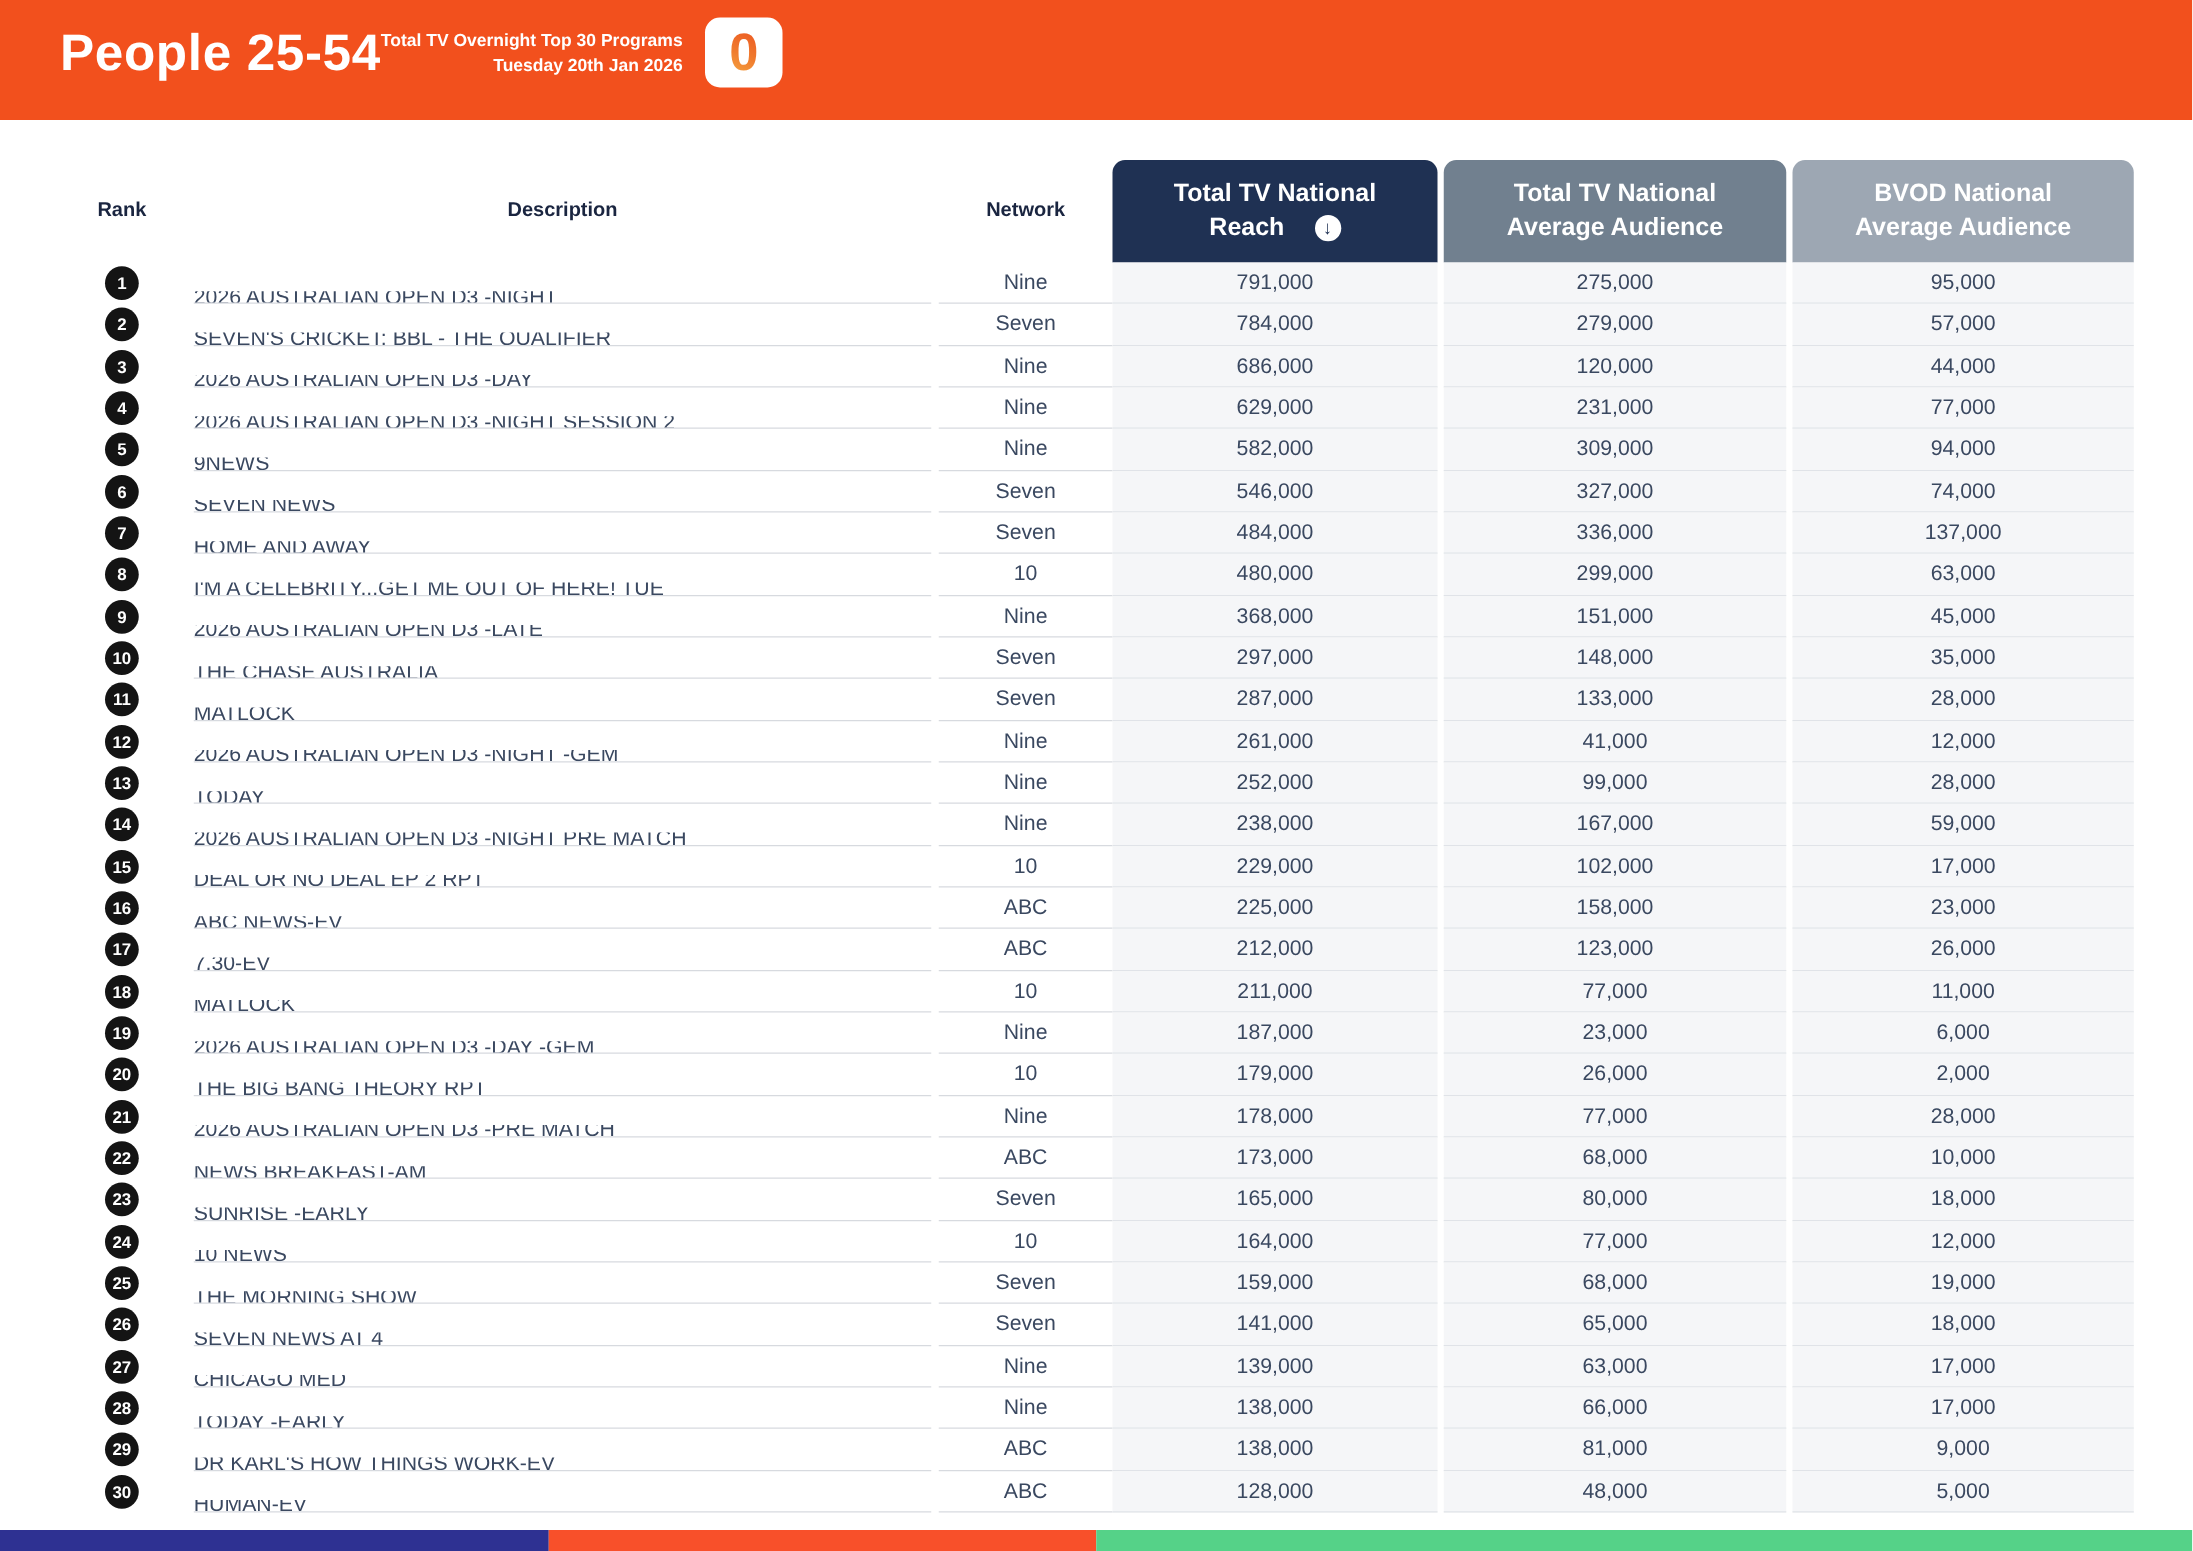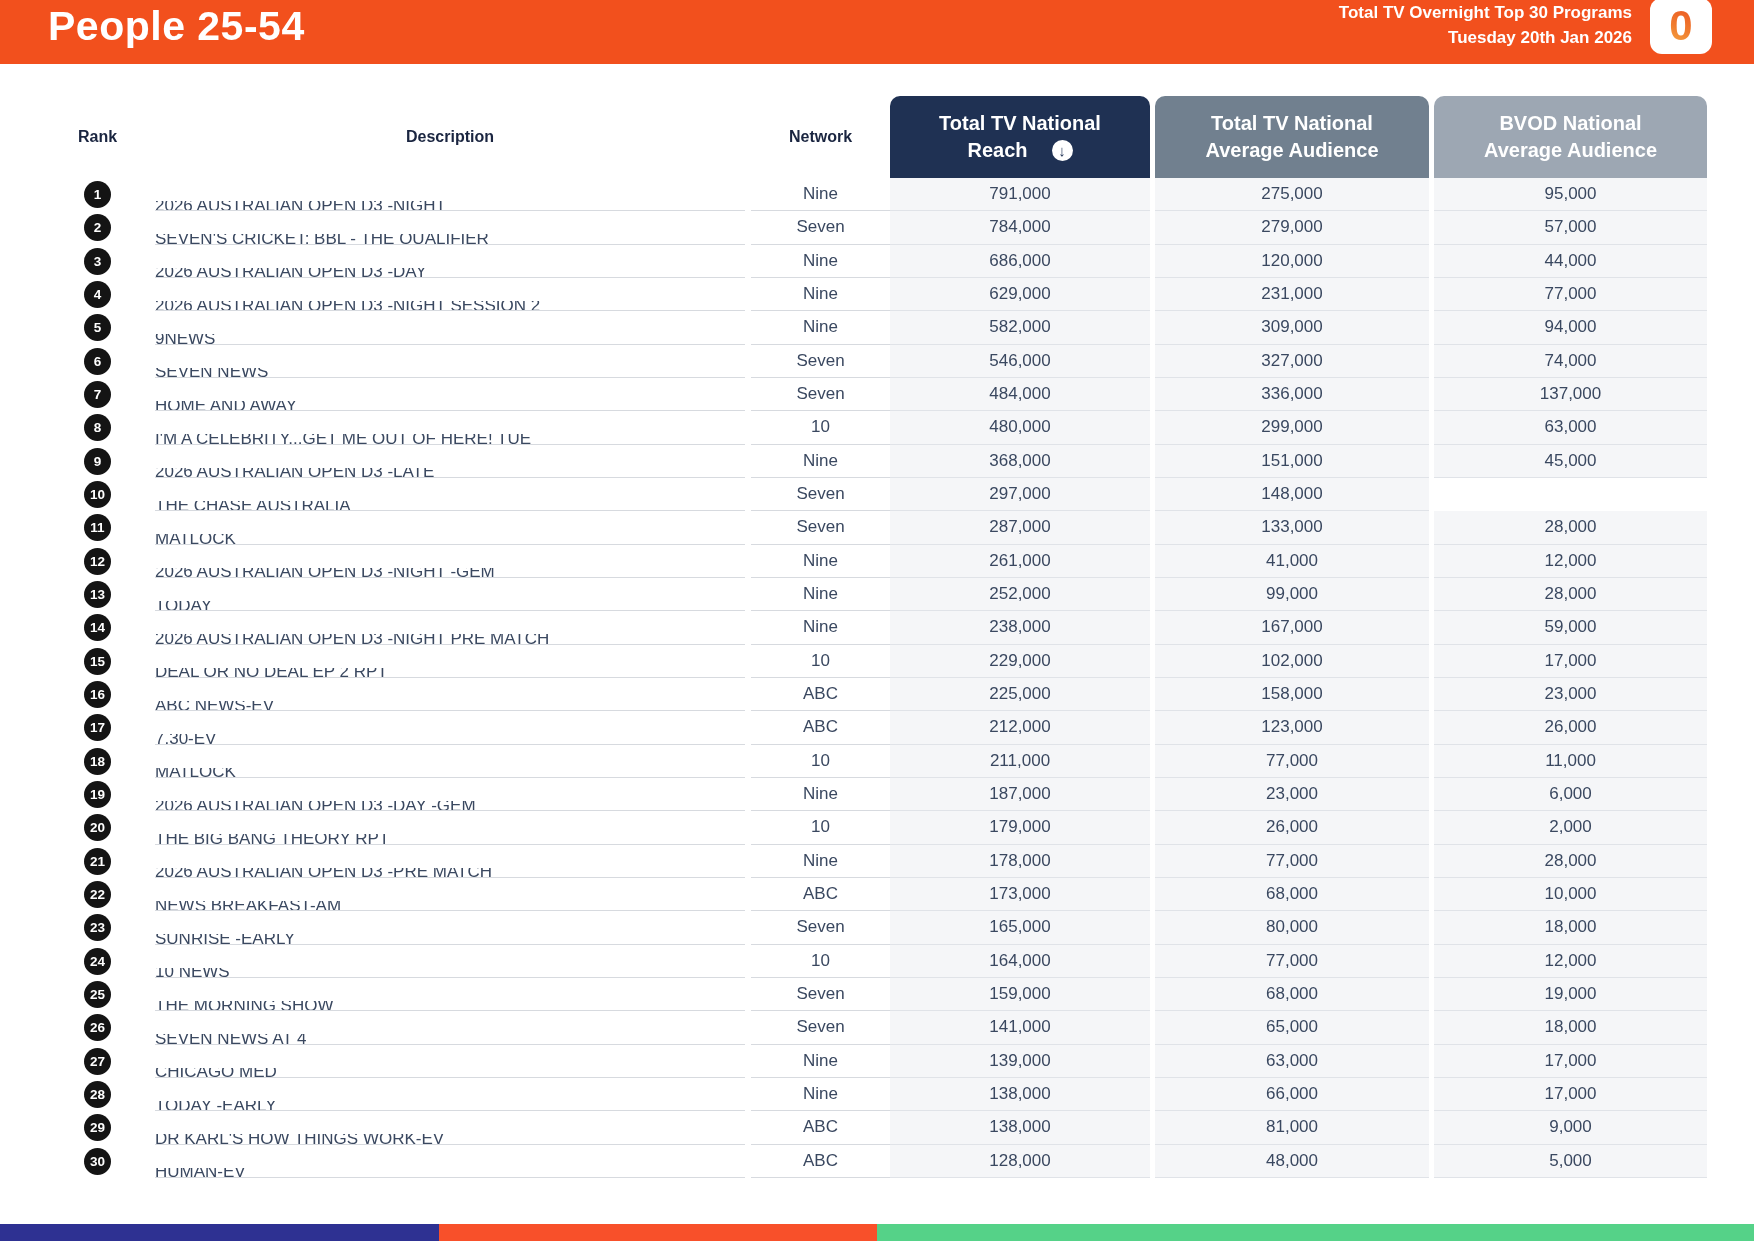--- a/index.html
+++ b/index.html
@@ -7,25 +7,25 @@
     --row-text:#3A4860; --numeric-bg:#F5F6F8; --separator:#D7DADF;
     --badge-black:#141414; --footer-blue:#2E3192; --footer-orange:#F8502A; --footer-green:#55D288;
     --header-text:#1A2540;
   }
   *{box-sizing:border-box;margin:0;padding:0;}
   html,body{background:#fff;}
   body{font-family:"Liberation Sans", sans-serif; width:1754px;}
   .page{width:1754px;height:1241px;position:relative;background:#fff;overflow:hidden;}
 
   
-  .topbar{height:64px;background:var(--orange);display:flex;align-items:center;
-          justify-content:space-between;padding:0 42px 12px 48px;}
+  .topbar{height:96px;background:var(--orange);display:flex;align-items:center;
+          padding:0 42px 12px 48px;}
   .page-title{color:#fff;font-size:41px;font-weight:bold;letter-spacing:.5px;}
   .topbar-right{display:flex;align-items:center;gap:18px;}
-  .report-meta{text-align:right;color:#fff;font-weight:bold;font-size:17px;line-height:1.45;}
+  .report-meta{text-align:right;color:#fff;font-weight:bold;font-size:14px;line-height:1.45;}
   .logo{width:62px;height:56px;background:#fff;border-radius:12px;display:flex;
         align-items:center;justify-content:center;}
   .logo-glyph{font-size:42px;font-weight:bold;color:#F0752E;line-height:1;}
   @supports ((-webkit-background-clip:text) or (background-clip:text)){
     .logo-glyph{background:linear-gradient(205deg,#EC5A23 10%,#F07C2E 55%,#F5A743 95%);
       -webkit-background-clip:text;background-clip:text;color:transparent;}
   }
 
   
   .table-wrap{margin:32px 47px 0 40px;}
@@ -225,20 +225,21 @@
         <div class="cell rank-cell">
           <span class="badge">10</span>
         </div>
         <div class="cell desc-cell">THE CHASE AUSTRALIA</div>
         <div></div>
         <div class="cell net-cell">Seven</div>
         <div class="cell num-cell">297,000</div>
         <div></div>
         <div class="cell num-cell">148,000</div>
         <div></div>
+        <div class="cell num-cell">35,000</div>
       </div>
         <div class="grid row">
         <div class="cell rank-cell">
           <span class="badge">11</span>
         </div>
         <div class="cell desc-cell">MATLOCK</div>
         <div></div>
         <div class="cell net-cell">Seven</div>
         <div class="cell num-cell">287,000</div>
         <div></div>

